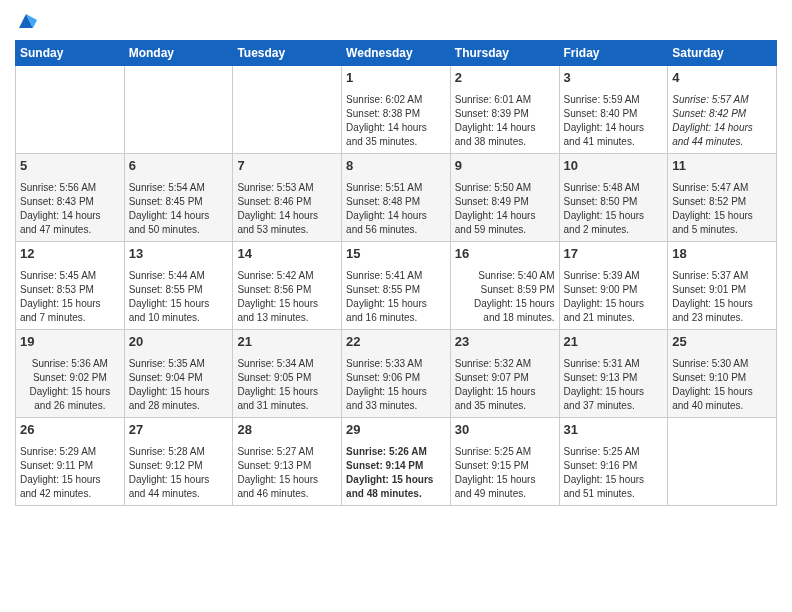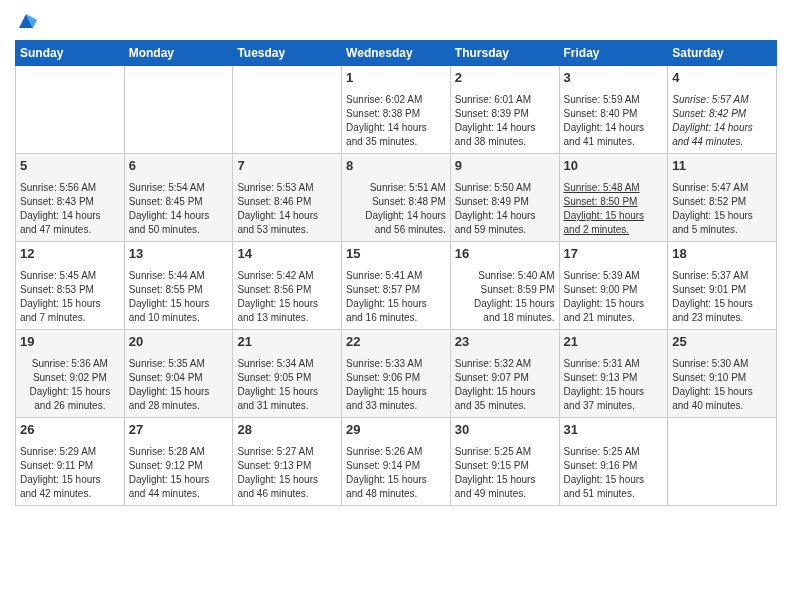--- a/index.html
+++ b/index.html
@@ -176,35 +176,35 @@
           </td>
           <td>
             <span class="day-number">7</span>
             <div class="day-info" style="white-space: pre-line;">Sunrise: 5:53 AM
 Sunset: 8:46 PM
 Daylight: 14 hours
 and 53 minutes.</div>
           </td>
           <td>
             <span class="day-number">8</span>
-            <div class="day-info" style="white-space: pre-line; text-align: right;">Sunrise: 5:51 AM
+            <div class="day-info" style="white-space: pre-line;">Sunrise: 5:51 AM
 Sunset: 8:48 PM
 Daylight: 14 hours
 and 56 minutes.</div>
           </td>
           <td>
             <span class="day-number">9</span>
             <div class="day-info" style="white-space: pre-line;">Sunrise: 5:50 AM
 Sunset: 8:49 PM
 Daylight: 14 hours
 and 59 minutes.</div>
           </td>
           <td>
             <span class="day-number">10</span>
-            <div class="day-info" style="white-space: pre-line; text-decoration: underline;">Sunrise: 5:48 AM
+            <div class="day-info" style="white-space: pre-line;">Sunrise: 5:48 AM
 Sunset: 8:50 PM
 Daylight: 15 hours
 and 2 minutes.</div>
           </td>
           <td>
             <span class="day-number">11</span>
             <div class="day-info" style="white-space: pre-line;">Sunrise: 5:47 AM
 Sunset: 8:52 PM
 Daylight: 15 hours
 and 5 minutes.</div>
@@ -228,21 +228,21 @@
           <td>
             <span class="day-number">14</span>
             <div class="day-info" style="white-space: pre-line;">Sunrise: 5:42 AM
 Sunset: 8:56 PM
 Daylight: 15 hours
 and 13 minutes.</div>
           </td>
           <td>
             <span class="day-number">15</span>
             <div class="day-info" style="white-space: pre-line;">Sunrise: 5:41 AM
-Sunset: 8:57 PM
+Sunset: 8:55 PM
 Daylight: 15 hours
 and 16 minutes.</div>
           </td>
           <td>
             <span class="day-number">16</span>
             <div class="day-info" style="white-space: pre-line; text-align: right;">Sunrise: 5:40 AM
 Sunset: 8:59 PM
 Daylight: 15 hours
 and 18 minutes.</div>
           </td>
@@ -329,21 +329,21 @@
           </td>
           <td>
             <span class="day-number">28</span>
             <div class="day-info" style="white-space: pre-line;">Sunrise: 5:27 AM
 Sunset: 9:13 PM
 Daylight: 15 hours
 and 46 minutes.</div>
           </td>
           <td>
             <span class="day-number">29</span>
-            <div class="day-info" style="white-space: pre-line;">Sunrise: 5:26 AM
+            <div class="day-info" style="white-space: pre-line; font-weight: bold;">Sunrise: 5:26 AM
 Sunset: 9:14 PM
 Daylight: 15 hours
 and 48 minutes.</div>
           </td>
           <td>
             <span class="day-number">30</span>
             <div class="day-info" style="white-space: pre-line;">Sunrise: 5:25 AM
 Sunset: 9:15 PM
 Daylight: 15 hours
 and 49 minutes.</div>

